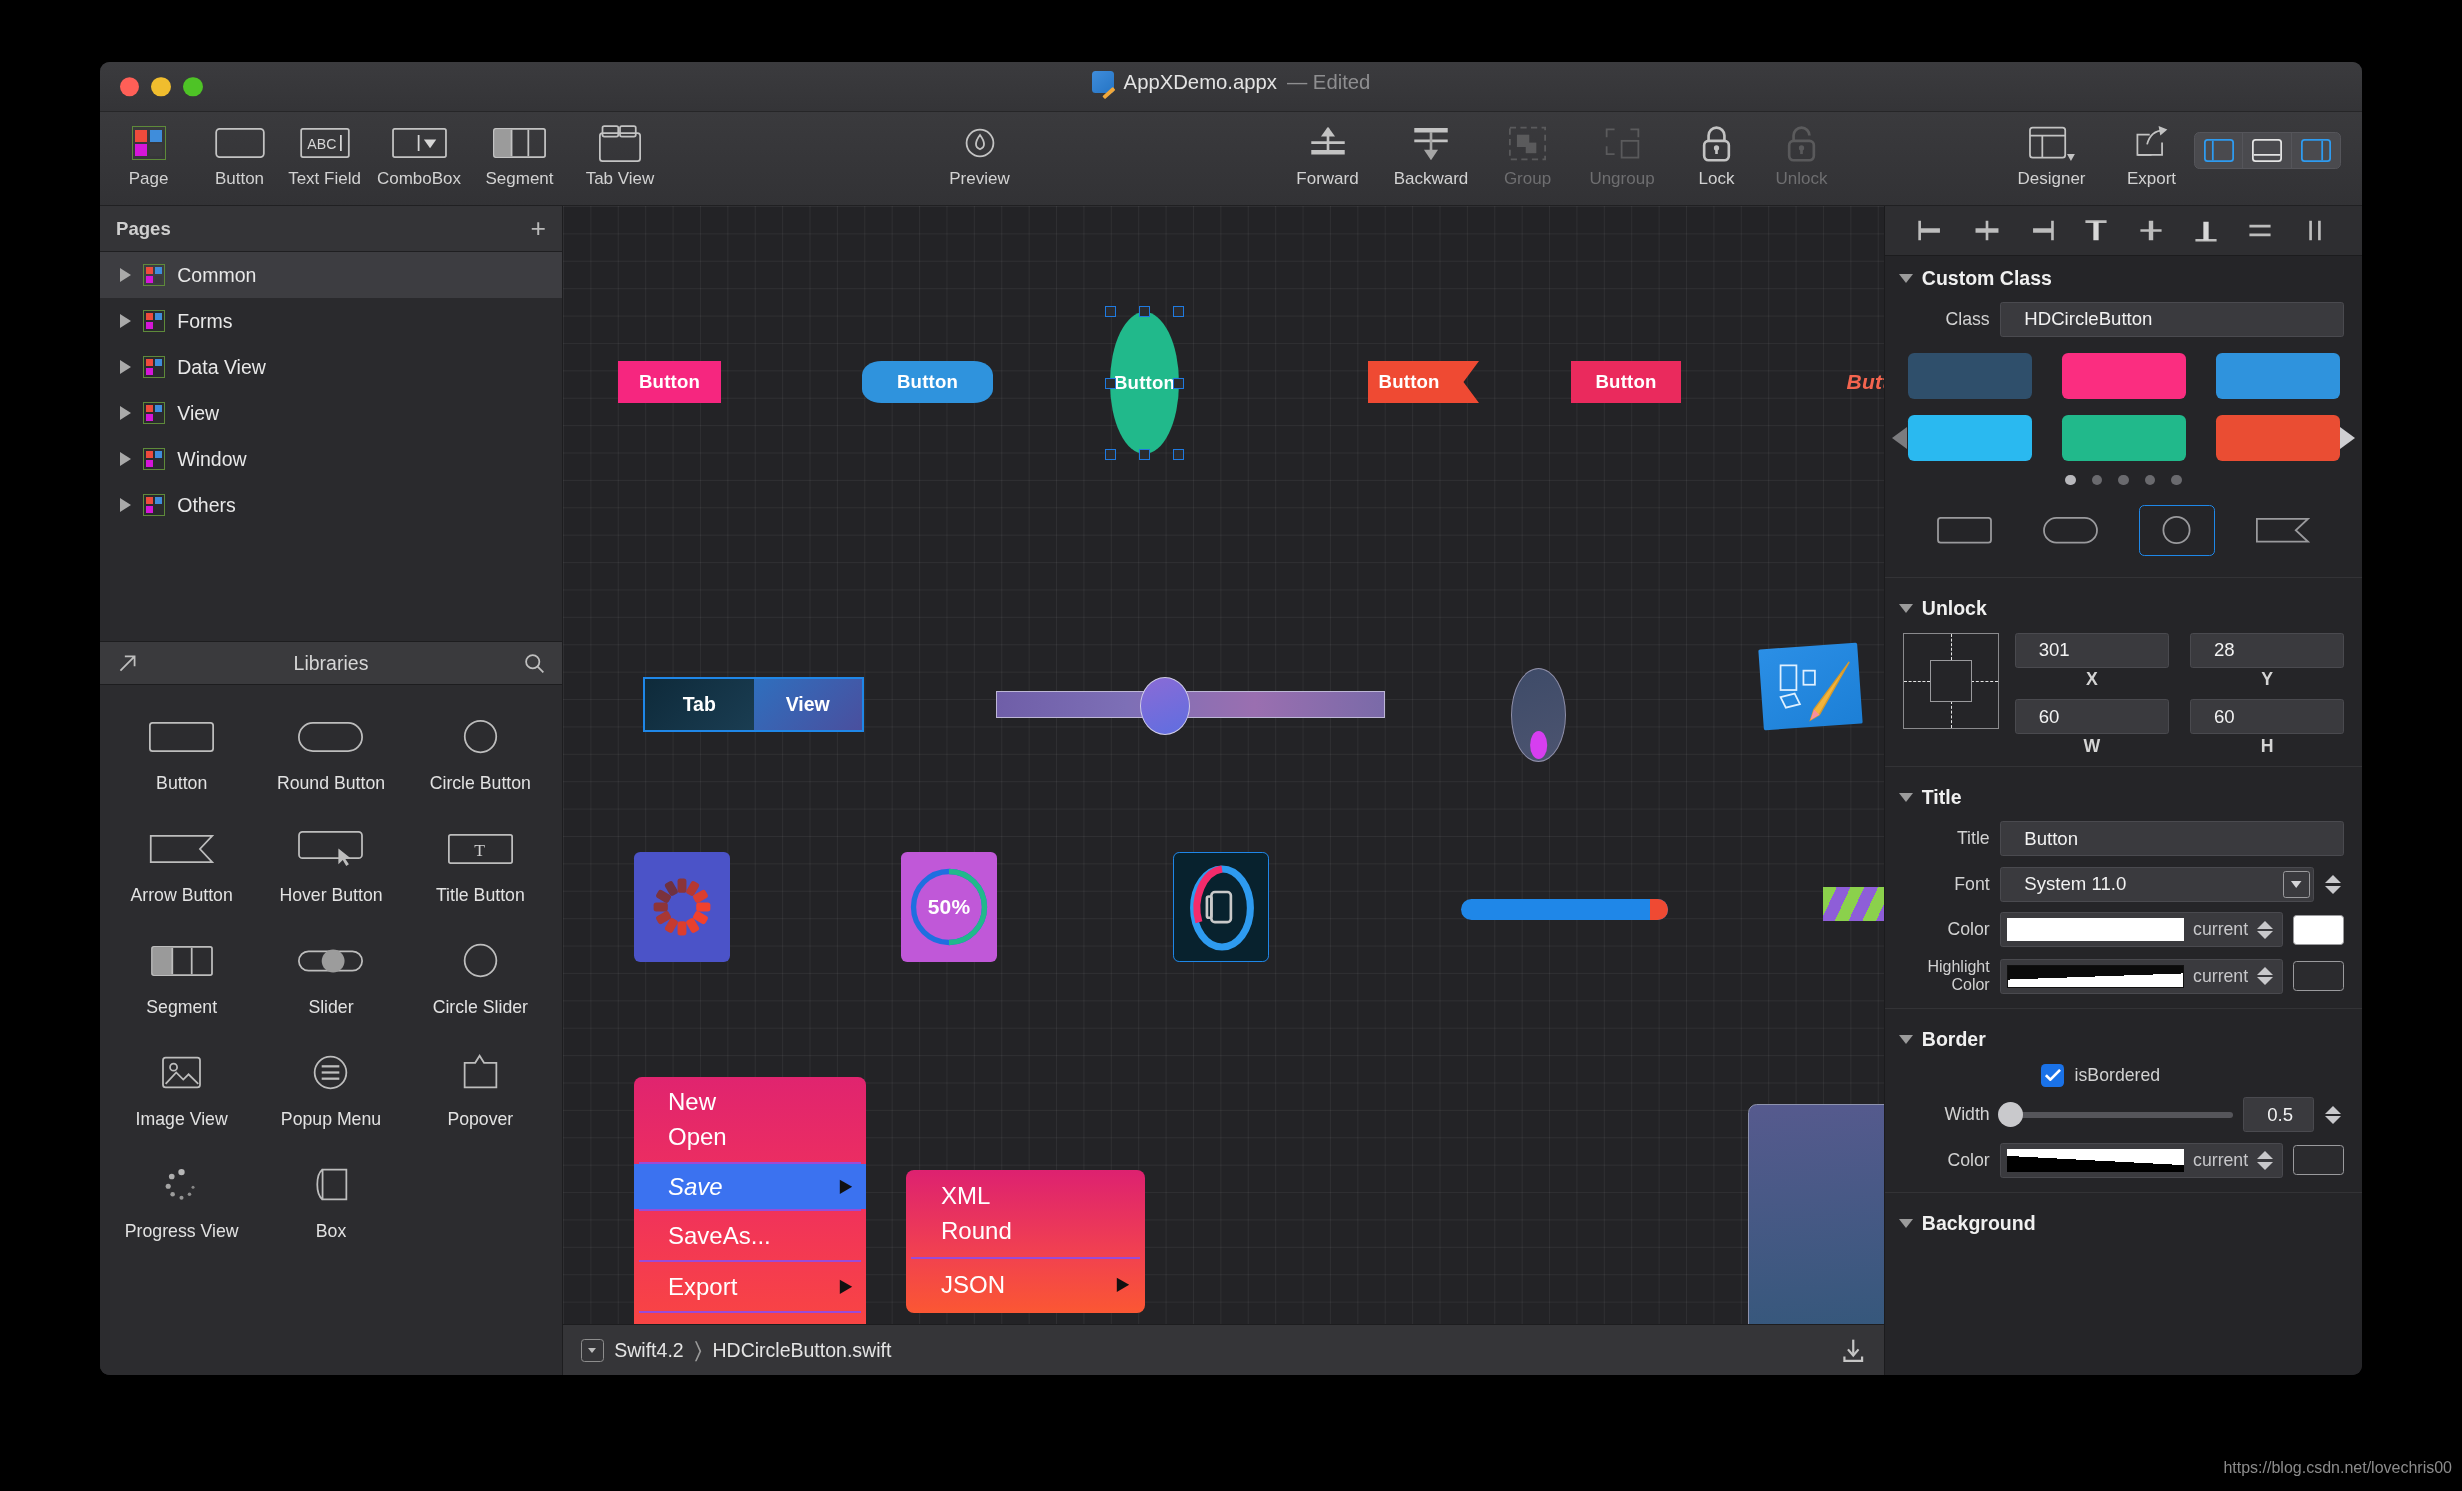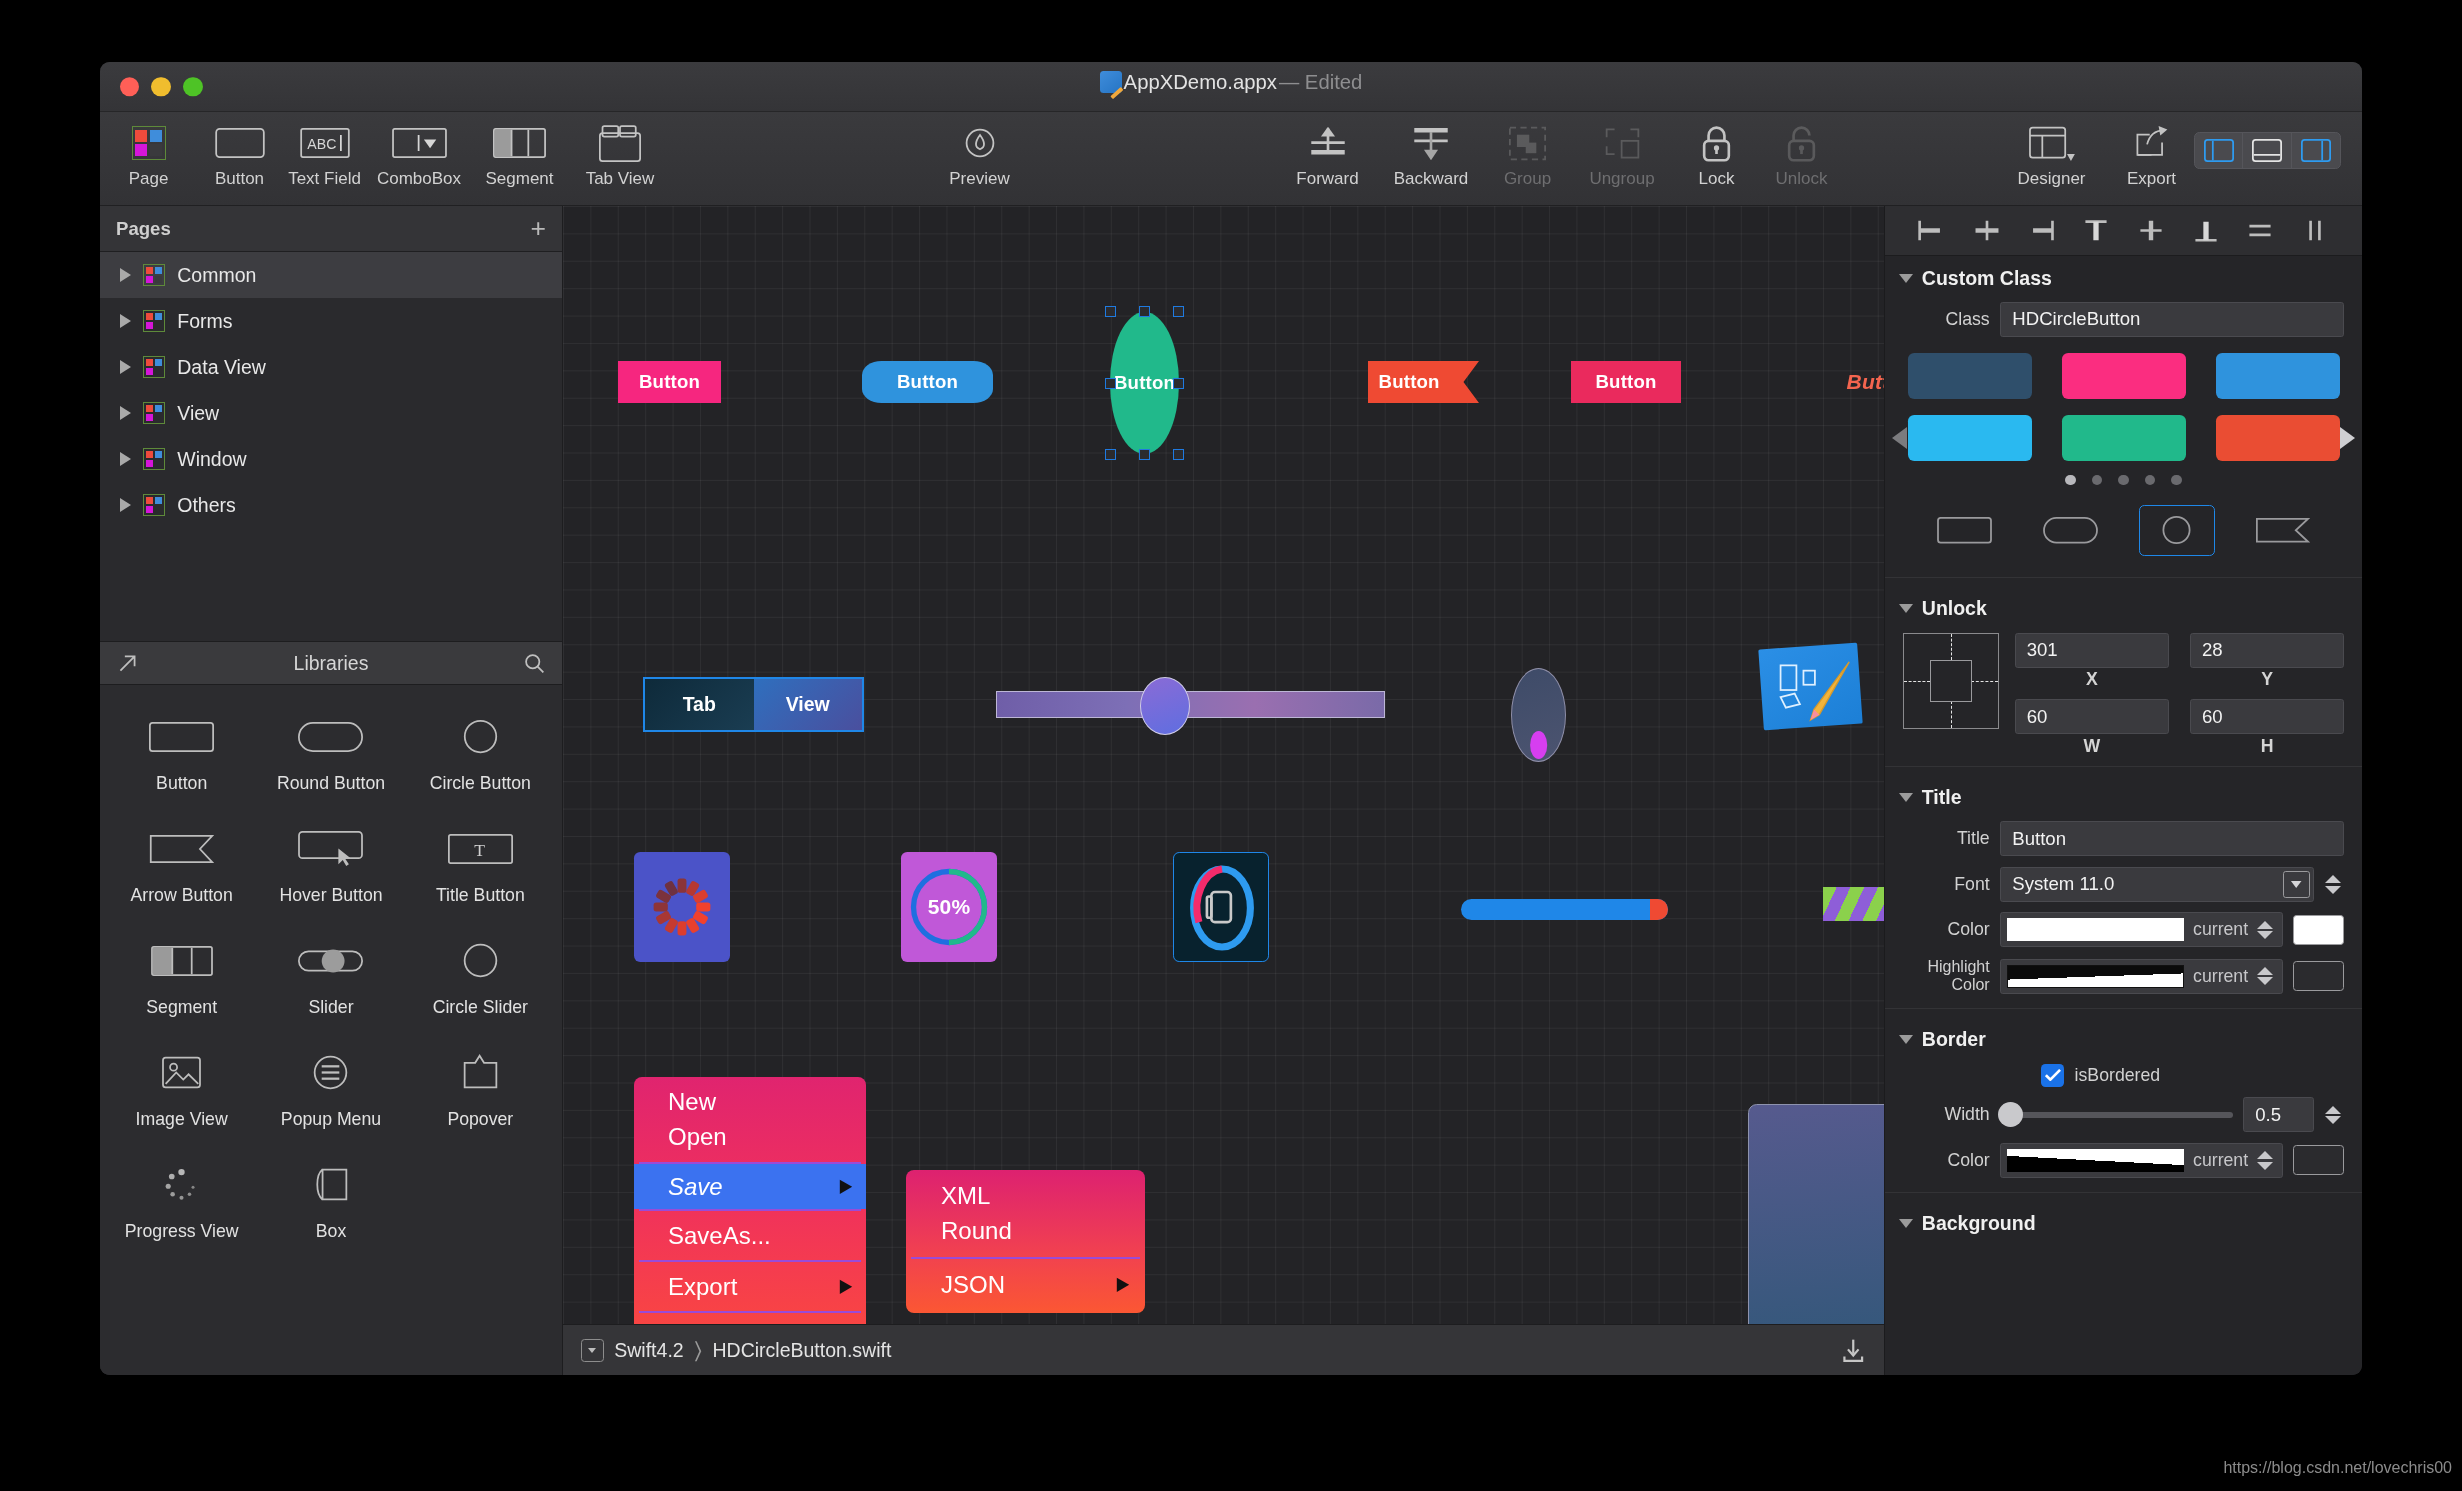--- a/index.html
+++ b/index.html
@@ -29,21 +29,21 @@
     background:linear-gradient(#3b3b3e,#343437);
     border-bottom:0.9px solid #262628;
   }
   .traffic{position:absolute; left:19.5px; top:50%; transform:translateY(-50%); display:flex; gap:12.4px;}
   .light{width:19.5px;height:19.5px;border-radius:50%;}
   .light.r{background:#ff5f57;}
   .light.y{background:#f0bd2e;}
   .light.g{background:#4ec326;}
   .title-wrap{
     position:absolute; left:0; right:0; top:0; height:40px;
-    display:flex; align-items:center; justify-content:center; gap:2px;
+    display:flex; align-items:center; justify-content:center; gap:10px;
     font-size:20.3px; color:#e3e3e3; pointer-events:none;
   }
   .doc-icon{
     width:22px;height:22px;border-radius:3.5px;
     background:linear-gradient(140deg,#3f8ddb,#2574c4);
     position:relative;display:inline-block;
   }
   .doc-icon:after{
     content:""; position:absolute; right:-2.7px; bottom:-2.7px;
     width:14px;height:4.4px;background:#f0a83c;
@@ -174,21 +174,21 @@
   }
   .sec-head{
     display:flex;align-items:center;gap:8.8px;padding:10.6px 14px 7px 14px;
     font-size:19.5px;font-weight:bold;color:#f0f0f0;
   }
   .caret{width:0;height:0;border-top:9.7px solid #9b9b9b;border-left:7px solid transparent;border-right:7px solid transparent;}
   .row{display:flex;align-items:center;gap:10.6px;padding:5.3px 17.7px;}
   .rlabel{font-size:17.7px;color:#d2d2d2;text-align:right;}
   .field{
     background:#3a3a3e;border:0.9px solid #4a4a4f;border-radius:2.7px;
-    height:35px;display:flex;align-items:center;padding:0 11px;
+    height:35px;display:flex;align-items:center;padding:0 23px;
     font-size:18.6px;color:#f2f2f2;
   }
   .swatch-grid{
     display:grid;grid-template-columns:repeat(3,124px);grid-template-rows:repeat(2,46px);
     gap:16px 30px;justify-content:center;padding:10.6px 0 5.3px 0;
   }
   .sw{border-radius:6.2px;}
   .carousel{position:relative;}
   .arrow-l,.arrow-r{position:absolute;top:85px;width:0;height:0;}
   .arrow-l{left:7px;border-right:15px solid #7b7b7e;border-top:11.5px solid transparent;border-bottom:11.5px solid transparent;}

